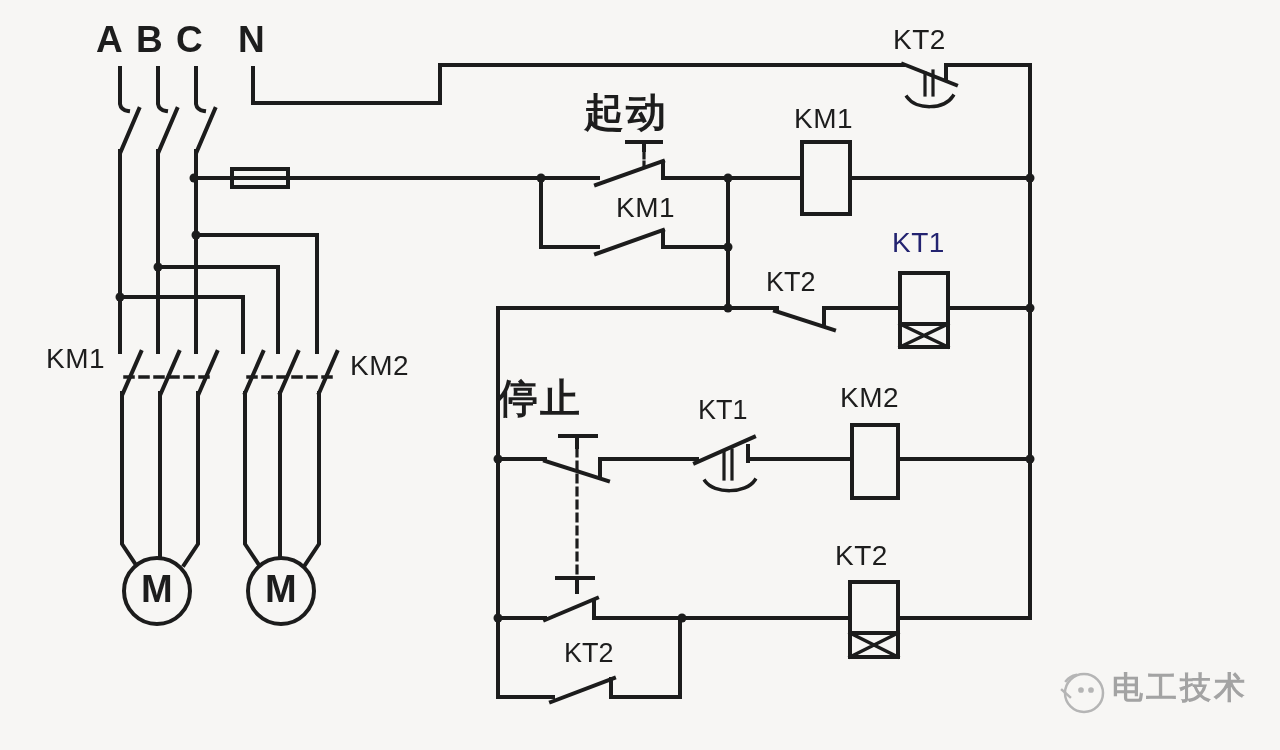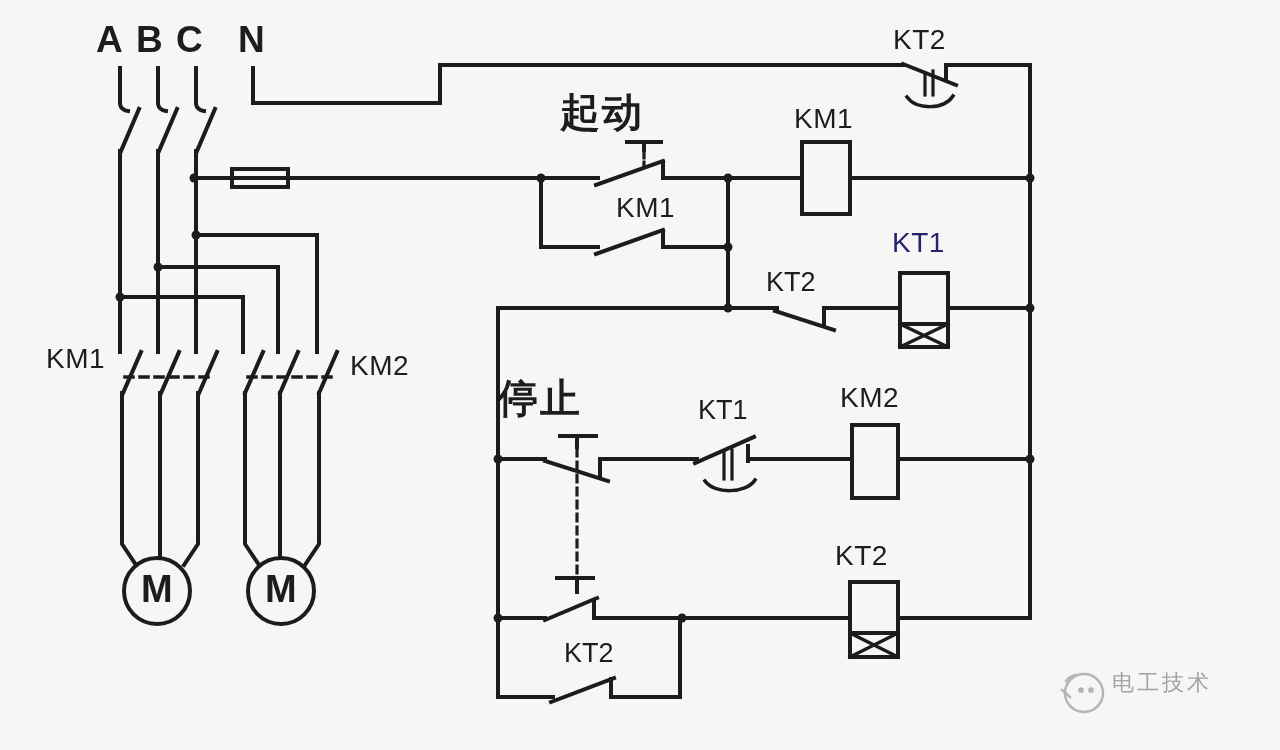--- a/index.html
+++ b/index.html
@@ -8,21 +8,21 @@
          font-family:"Liberation Sans","DejaVu Sans",sans-serif;}
   #wires{position:absolute;left:0;top:0;}
   .lbl{position:absolute;color:#1d1d1d;white-space:nowrap;line-height:1;
        font-family:"Liberation Sans","DejaVu Sans",sans-serif;}
   .phase{font-size:37px;font-weight:700;}
   .comp{font-size:28px;font-weight:400;letter-spacing:0.5px;}
   .comp-sm{font-size:27px;font-weight:400;}
   .cn-big{font-size:40px;font-weight:700;letter-spacing:2px;}
   .motor{font-size:38px;font-weight:700;}
   .blue{color:#232370;}
-  .watermark{font-size:22px;font-weight:400;letter-spacing:3px;color:#a3a3a3;}
+  .watermark{font-size:31px;font-weight:700;letter-spacing:3px;color:#a3a3a3;}
 </style>
 </head>
 <body>
 
 <div id="stage">
 
   <svg id="wires" width="1280" height="750" viewBox="0 0 1280 750">
     <g stroke="#1c1c1c" stroke-width="4" fill="none" stroke-linecap="square">
 
       <g>
@@ -205,21 +205,21 @@
     </g>
   </svg>
 
   <div class="lbl phase" style="left:96px;top:21px">A</div>
   <div class="lbl phase" style="left:136px;top:21px">B</div>
   <div class="lbl phase" style="left:176px;top:21px">C</div>
   <div class="lbl phase" style="left:238px;top:21px">N</div>
 
   <div class="lbl comp" style="left:893px;top:26px">KT2</div>
 
-  <div class="lbl cn-big" style="left:560px;top:92px">起动</div>
+  <div class="lbl cn-big" style="left:584px;top:92px">起动</div>
   <div class="lbl comp" style="left:794px;top:105px">KM1</div>
   <div class="lbl comp" style="left:616px;top:194px">KM1</div>
 
   <div class="lbl comp blue" style="left:892px;top:229px">KT1</div>
   <div class="lbl comp-sm" style="left:766px;top:269px">KT2</div>
 
   <div class="lbl cn-big" style="left:498px;top:378px">停止</div>
   <div class="lbl comp-sm" style="left:698px;top:397px">KT1</div>
   <div class="lbl comp" style="left:840px;top:384px">KM2</div>
 

